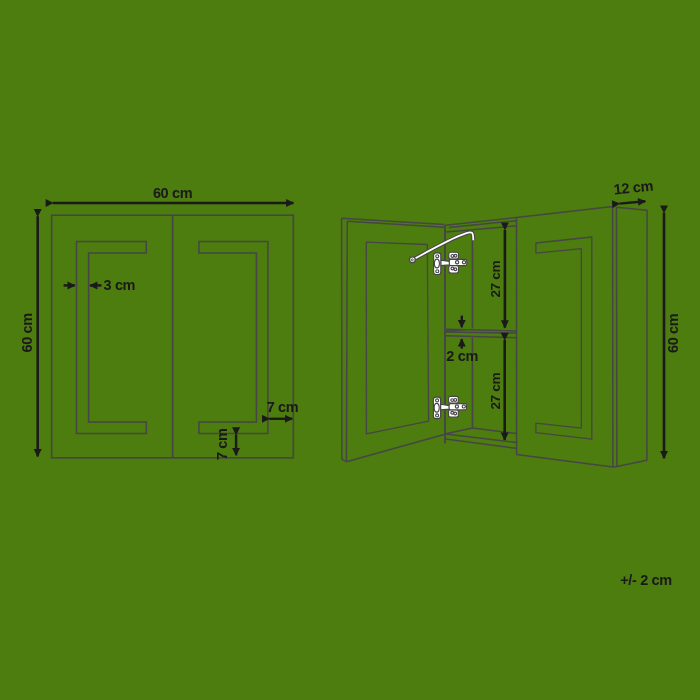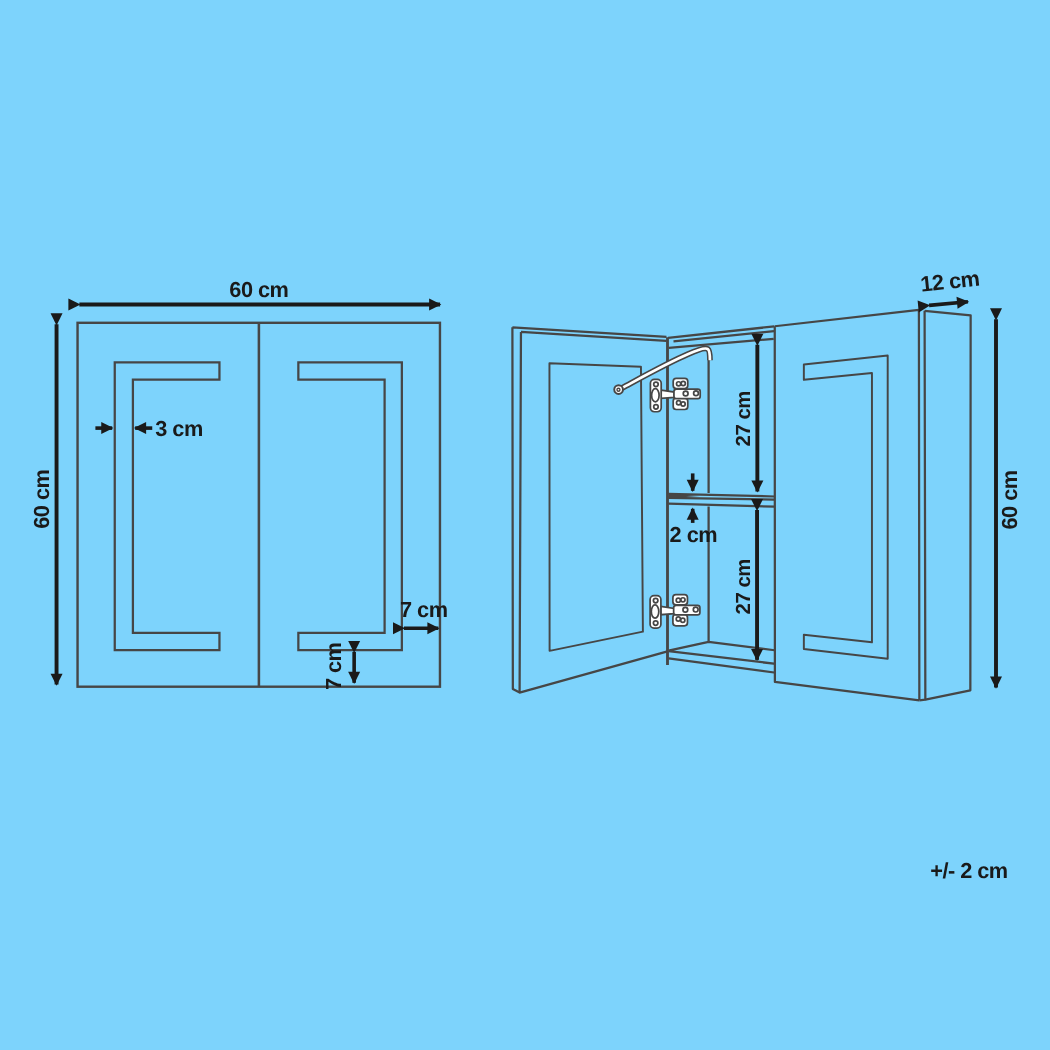--- a/index.html
+++ b/index.html
@@ -1,16 +1,16 @@
 <!DOCTYPE html>
 <html><head>
 <meta charset="utf-8">
 <style>
   html,body{margin:0;padding:0;background:#ffffff;}
-  .page{position:relative;width:700px;height:700px;background:#7dd3fc;overflow:hidden;}
+  .page{position:relative;width:700px;height:700px;background:#4d7c0f;overflow:hidden;}
   svg{position:absolute;left:0;top:0;}
   text{font-family:"Liberation Sans", sans-serif;font-weight:bold;fill:#1a1a1a;letter-spacing:-0.35px;}
 </style>
 </head>
 <body>
 <div class="page">
 <svg width="700" height="700" viewBox="0 0 700 700">
   <defs>
     <marker id="ah" markerWidth="9.5" markerHeight="9" refX="7.6" refY="4.3" orient="auto" markerUnits="userSpaceOnUse">
       <path d="M0.3,0.3 L8.4,4.3 L0.3,8.3 Z" fill="#1a1a1a"></path>

